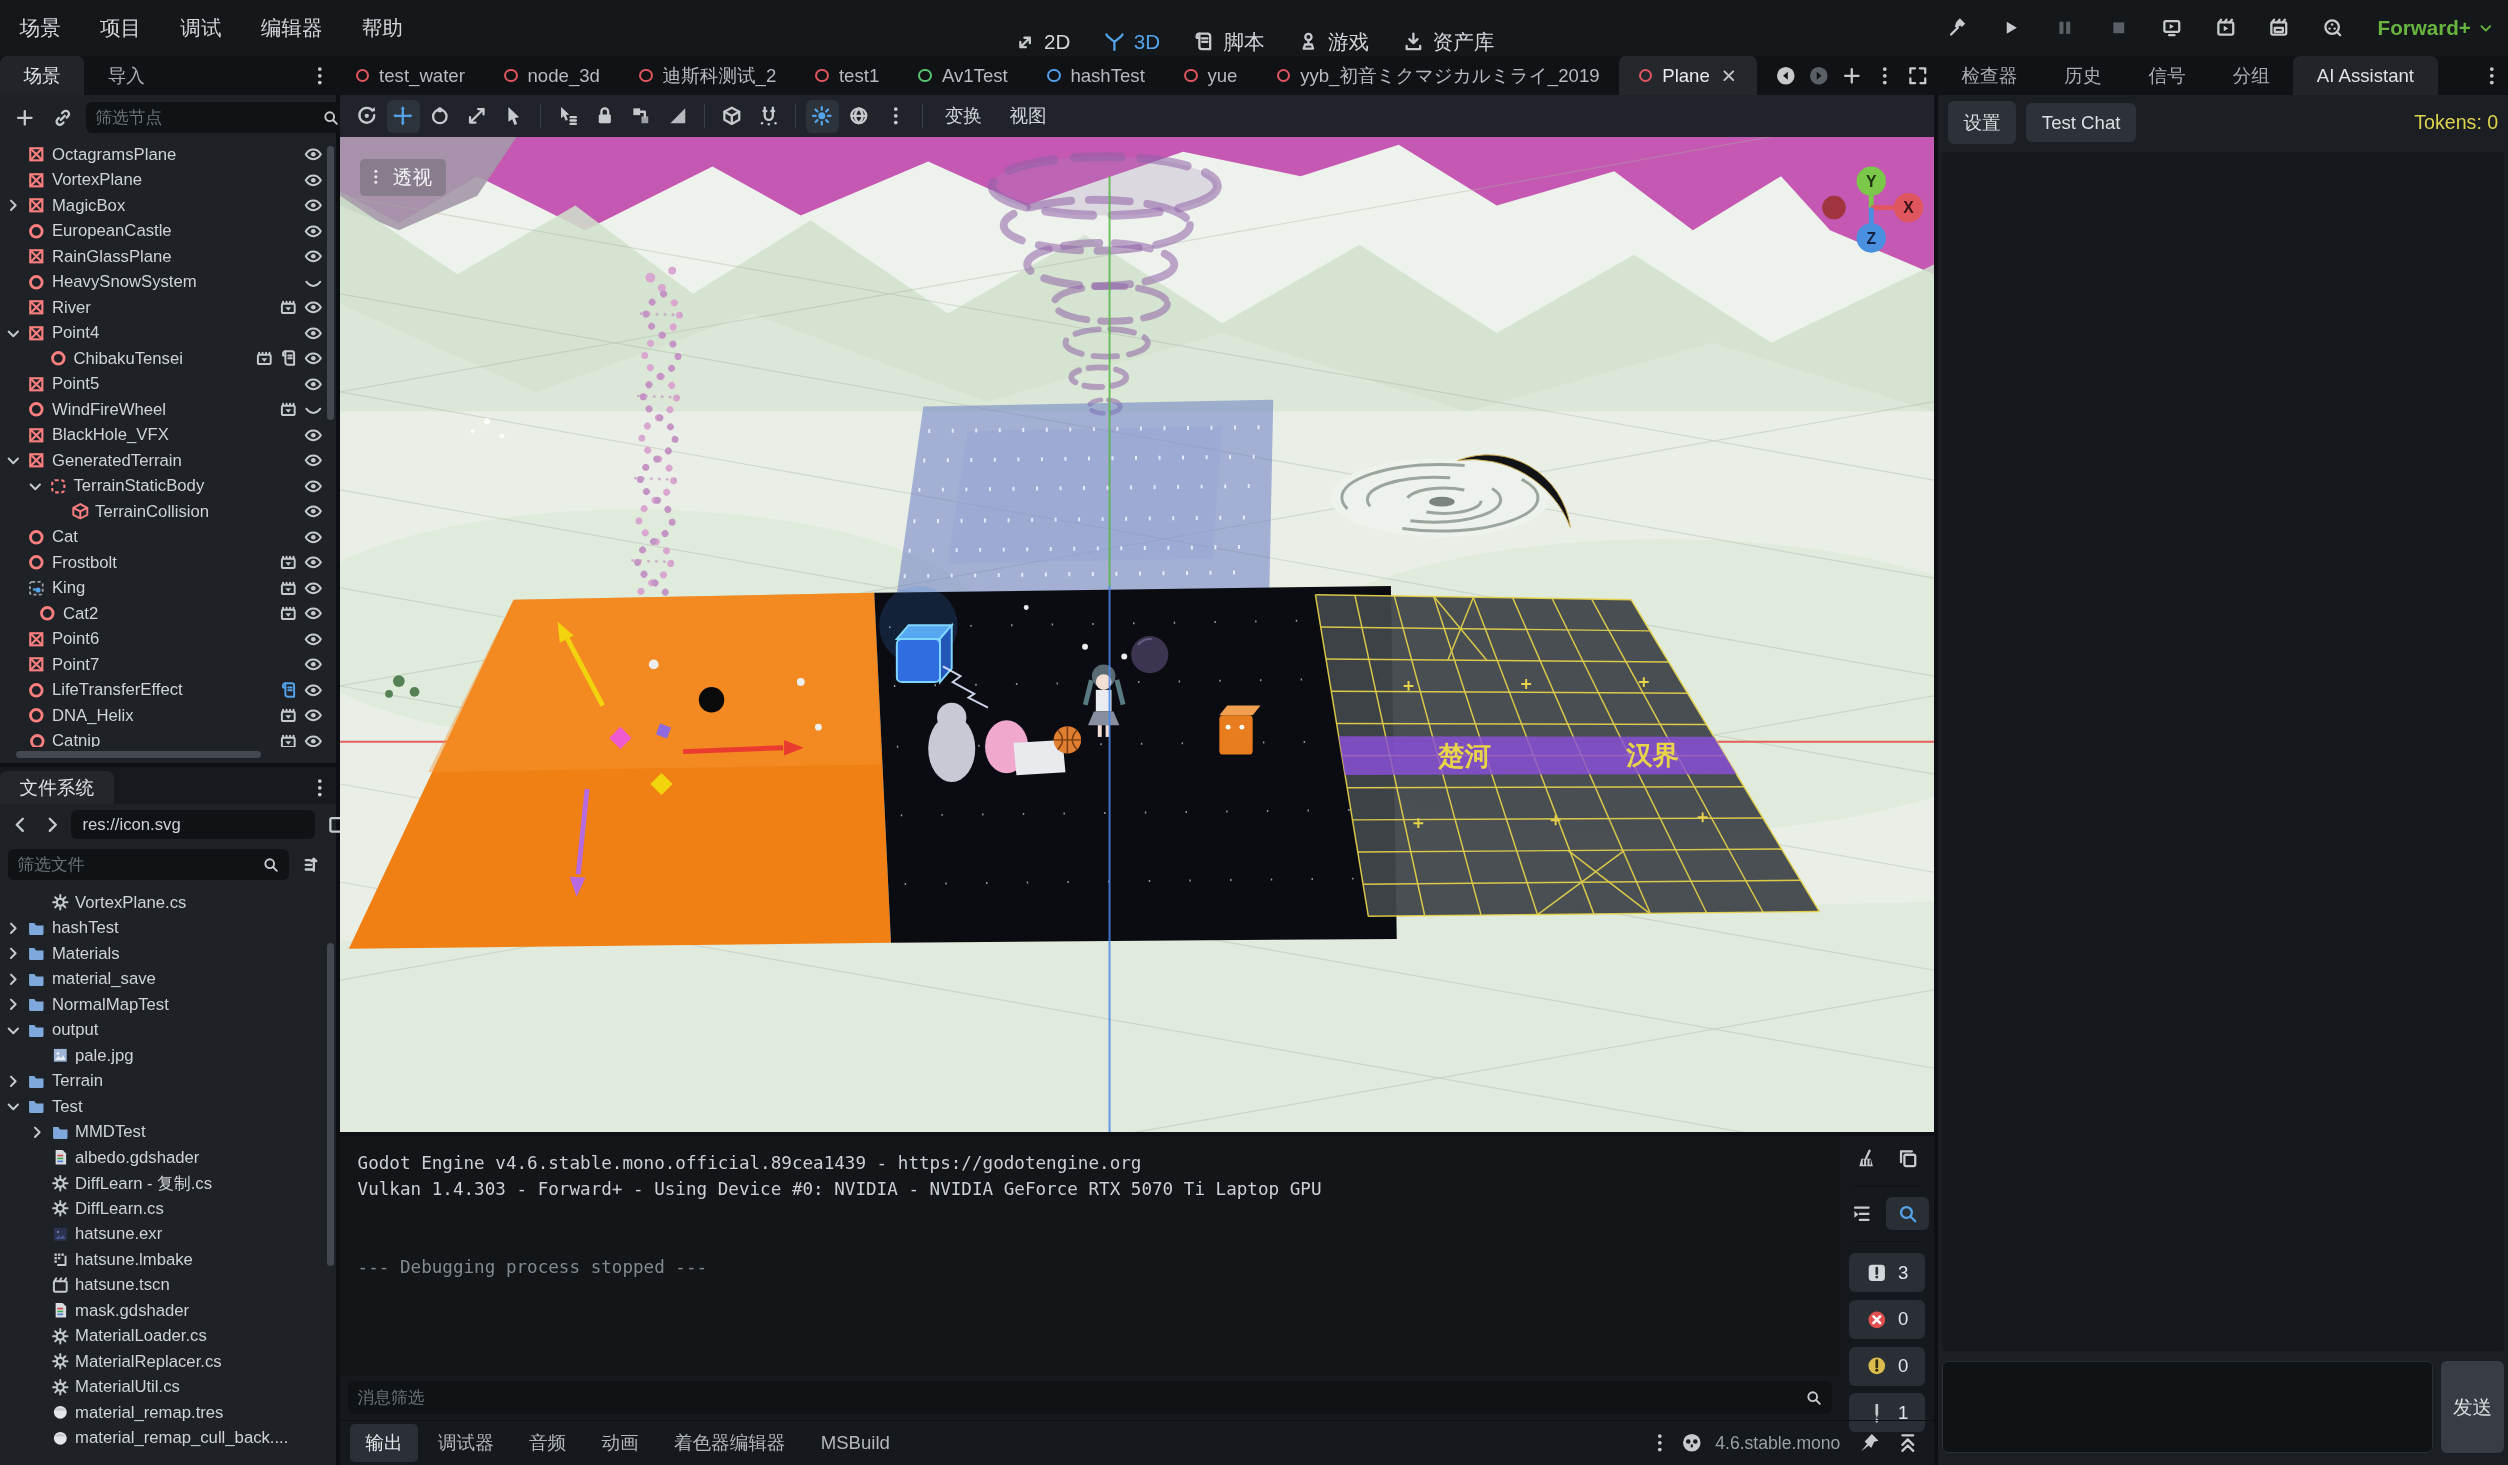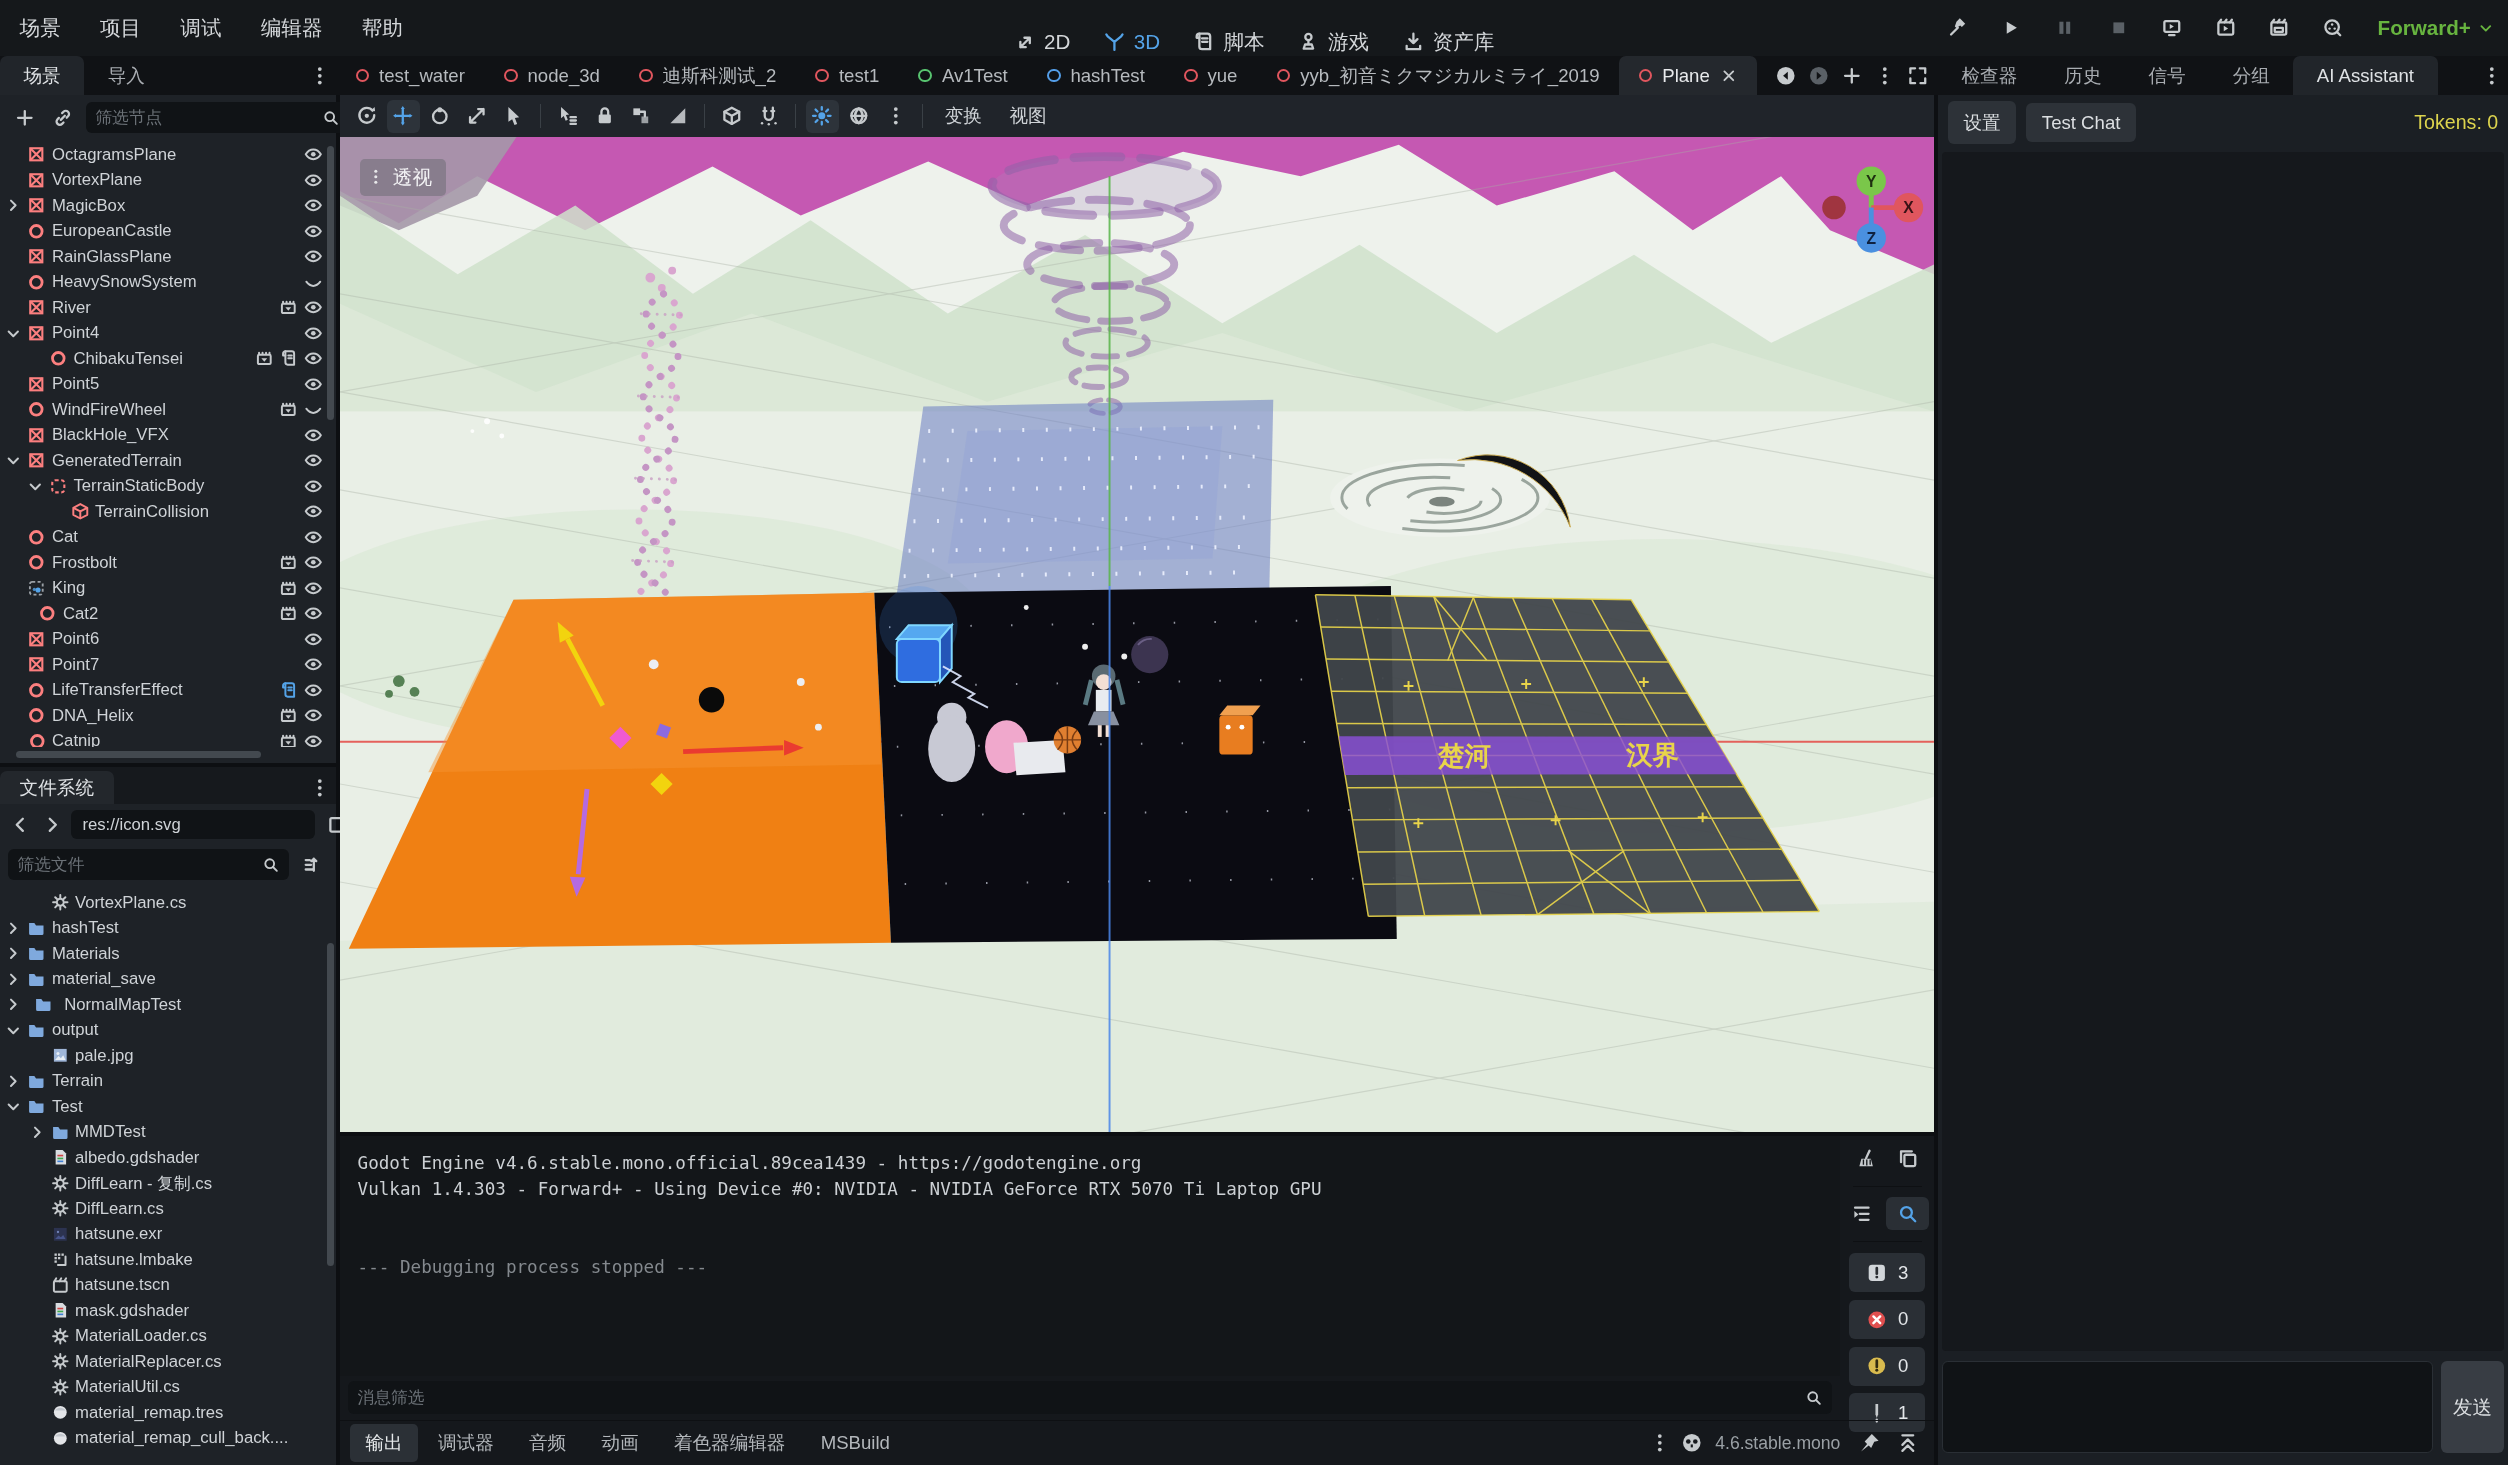--- a/index.html
+++ b/index.html
@@ -881,21 +881,21 @@
             <span class="arrow">
               <svg viewBox="0 0 16 16" class="ic sm">
                 <path stroke="currentColor" fill="none" stroke-width="1.7" stroke-linecap="round" stroke-linejoin="round" d="m6 4 4 4-4 4"></path>
               </svg>
             </span>
             <svg viewBox="0 0 16 16" class="ic">
               <path d="M1.8 3.5h4.5l1.5 2h6.4v7a1.3 1.3 0 0 1-1.3 1.3H3.1a1.3 1.3 0 0 1-1.3-1.3z" fill="#7fa9dd"></path>
             </svg>
             <span>material_save</span>
           </div>
-          <div class="row" style="padding-left: 5.9px; gap: 12px;">
+          <div class="row" style="padding-left: 5.9px;">
             <span class="arrow">
               <svg viewBox="0 0 16 16" class="ic sm">
                 <path stroke="currentColor" fill="none" stroke-width="1.7" stroke-linecap="round" stroke-linejoin="round" d="m6 4 4 4-4 4"></path>
               </svg>
             </span>
             <svg viewBox="0 0 16 16" class="ic">
               <path d="M1.8 3.5h4.5l1.5 2h6.4v7a1.3 1.3 0 0 1-1.3 1.3H3.1a1.3 1.3 0 0 1-1.3-1.3z" fill="#7fa9dd"></path>
             </svg>
             <span>NormalMapTest</span>
           </div>

